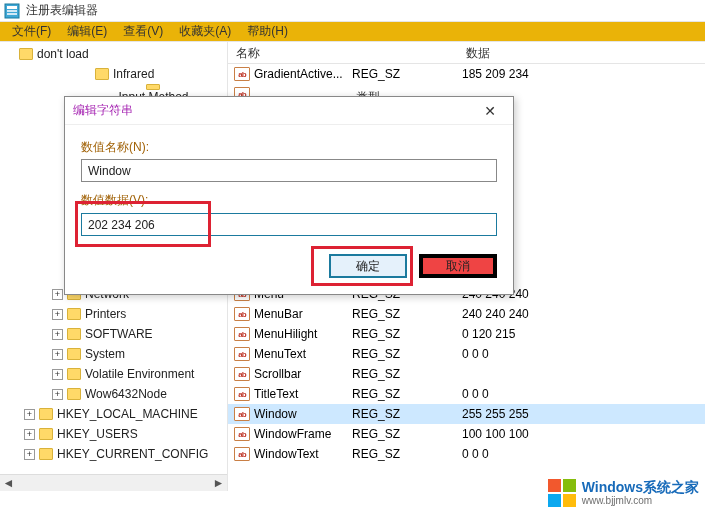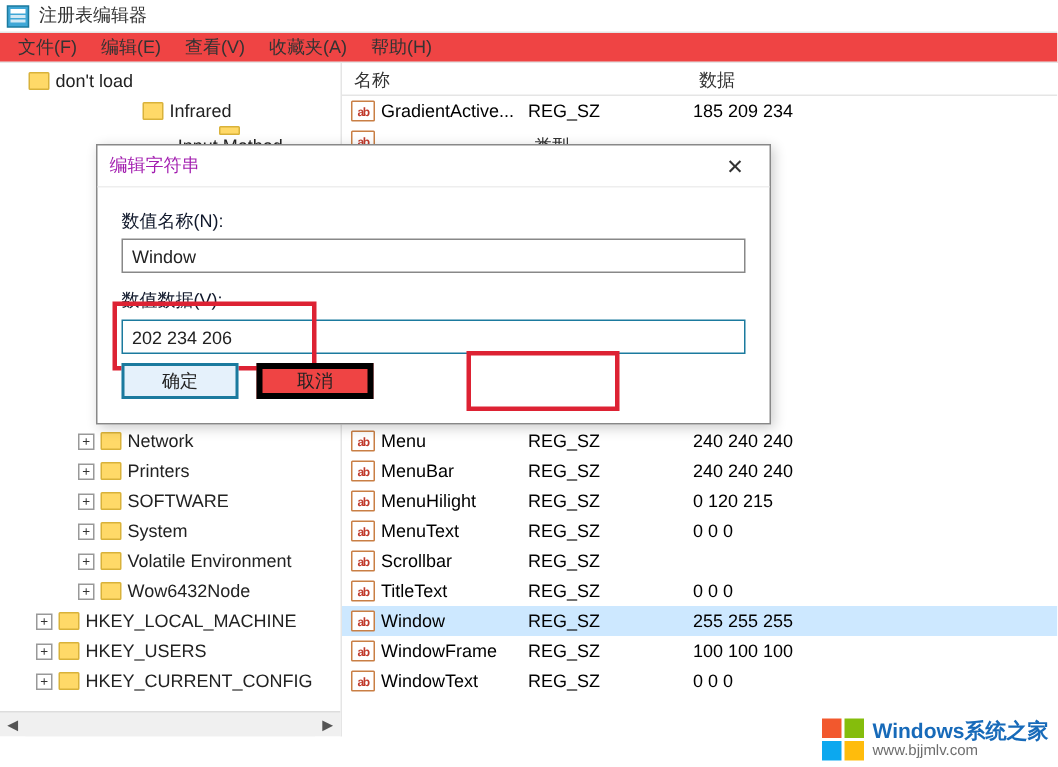--- a/index.html
+++ b/index.html
@@ -4,21 +4,21 @@
 <style>
 * { box-sizing: border-box; margin: 0; padding: 0; font-family: "Segoe UI", Tahoma, sans-serif; font-size: 12px; }
 body { width: 705px; height: 511px; background: #fff; overflow: hidden; position: relative; }
 
 
 .titlebar { height: 22px; background: #fff; border-bottom: 1px solid #e5e5e5; display: flex; align-items: center; padding: 2px 4px; }
 .titlebar .app-icon { width: 16px; height: 16px; margin-right: 6px; }
 .titlebar .title { color: #333; }
 
 
-.menubar { height: 20px; background: #ef4444; border-bottom: 1px solid #e5e5e5; display: flex; align-items: center; padding: 0 4px; }
+.menubar { height: 20px; background: #eab308; border-bottom: 1px solid #e5e5e5; display: flex; align-items: center; padding: 0 4px; }
 .menubar span { padding: 2px 8px; color: #333; cursor: default; }
 
 
 .main { display: flex; height: 449px; }
 
 
 .tree-panel { width: 228px; border-right: 1px solid #e5e5e5; overflow: hidden; position: relative; }
 .tree { padding: 2px 0 0 0; }
 .tree-row { display: flex; align-items: center; height: 20px; padding-left: 4px; white-space: nowrap; color: #222; }
 .tree-row .exp { display:inline-flex; width:11px; height:11px; border:1px solid #999; align-items:center; justify-content:center; font-size:9px; line-height:9px; color:#333; margin-right:2px; background:#fff;}
@@ -44,26 +44,26 @@
 .list-row .cell.name { width:98px; }
 .list-row .cell.type { width:110px; }
 .list-row .cell.data { flex:1; }
 
 
 .dialog { position:absolute; left:64px; top:96px; width:450px; background:#fff; border:1px solid #888; box-shadow:2px 2px 8px rgba(0,0,0,0.2); }
 .dlg-title { height:28px; display:flex; align-items:center; padding:0 8px; border-bottom:1px solid #eee; }
 .dlg-title .t { flex:1; color:#a21caf; }
 .dlg-title .close { width:30px; height:22px; display:flex; align-items:center; justify-content:center; font-size:14px; color:#333; }
 .dlg-body { padding:14px 16px 16px; }
-.dlg-body .lbl { color:#0f172a; margin-bottom:3px; display:block; }
+.dlg-body .lbl { color:#a16207; margin-bottom:3px; display:block; }
 .dlg-body .field { width:100%; height:23px; border:1px solid #888; padding:2px 6px; background:#fff; color:#222; }
 .dlg-body .data-wrap { position:relative; margin-top:4px; }
 .dlg-body .data-field { width:100%; height:23px; border:1px solid #1b7a9e; padding:2px 6px; color:#222; background:#fff; }
 .dlg-body .redbox-data { position:absolute; left:-6px; top:-12px; width:136px; height:46px; border:3px solid #d23; pointer-events:none; }
-.dlg-buttons { display:flex; justify-content:flex-start; gap:12px; margin-top:6px; position:relative; }
+.dlg-buttons { display:flex; justify-content:flex-end; gap:12px; margin-top:18px; position:relative; }
 .dlg-buttons button { width:78px; height:24px; background:#ef4444; border:4px solid #000000; color:#222; }
 .dlg-buttons button.ok { border:2px solid #1b7a9e; background:#e5f1fb; }
 .dlg-buttons .redbox-ok { position:absolute; left:230px; top:-8px; width:102px; height:40px; border:3px solid #d23; pointer-events:none; }
 
 
 .watermark { position:absolute; right:6px; bottom:4px; display:flex; align-items:center; gap:6px; opacity:0.95; }
 .watermark .winlogo { width:28px; height:28px; display:grid; grid-template-columns:1fr 1fr; grid-template-rows:1fr 1fr; gap:2px; }
 .watermark .winlogo div:nth-child(1){background:#f25022;}
 .watermark .winlogo div:nth-child(2){background:#7fba00;}
 .watermark .winlogo div:nth-child(3){background:#00a4ef;}

